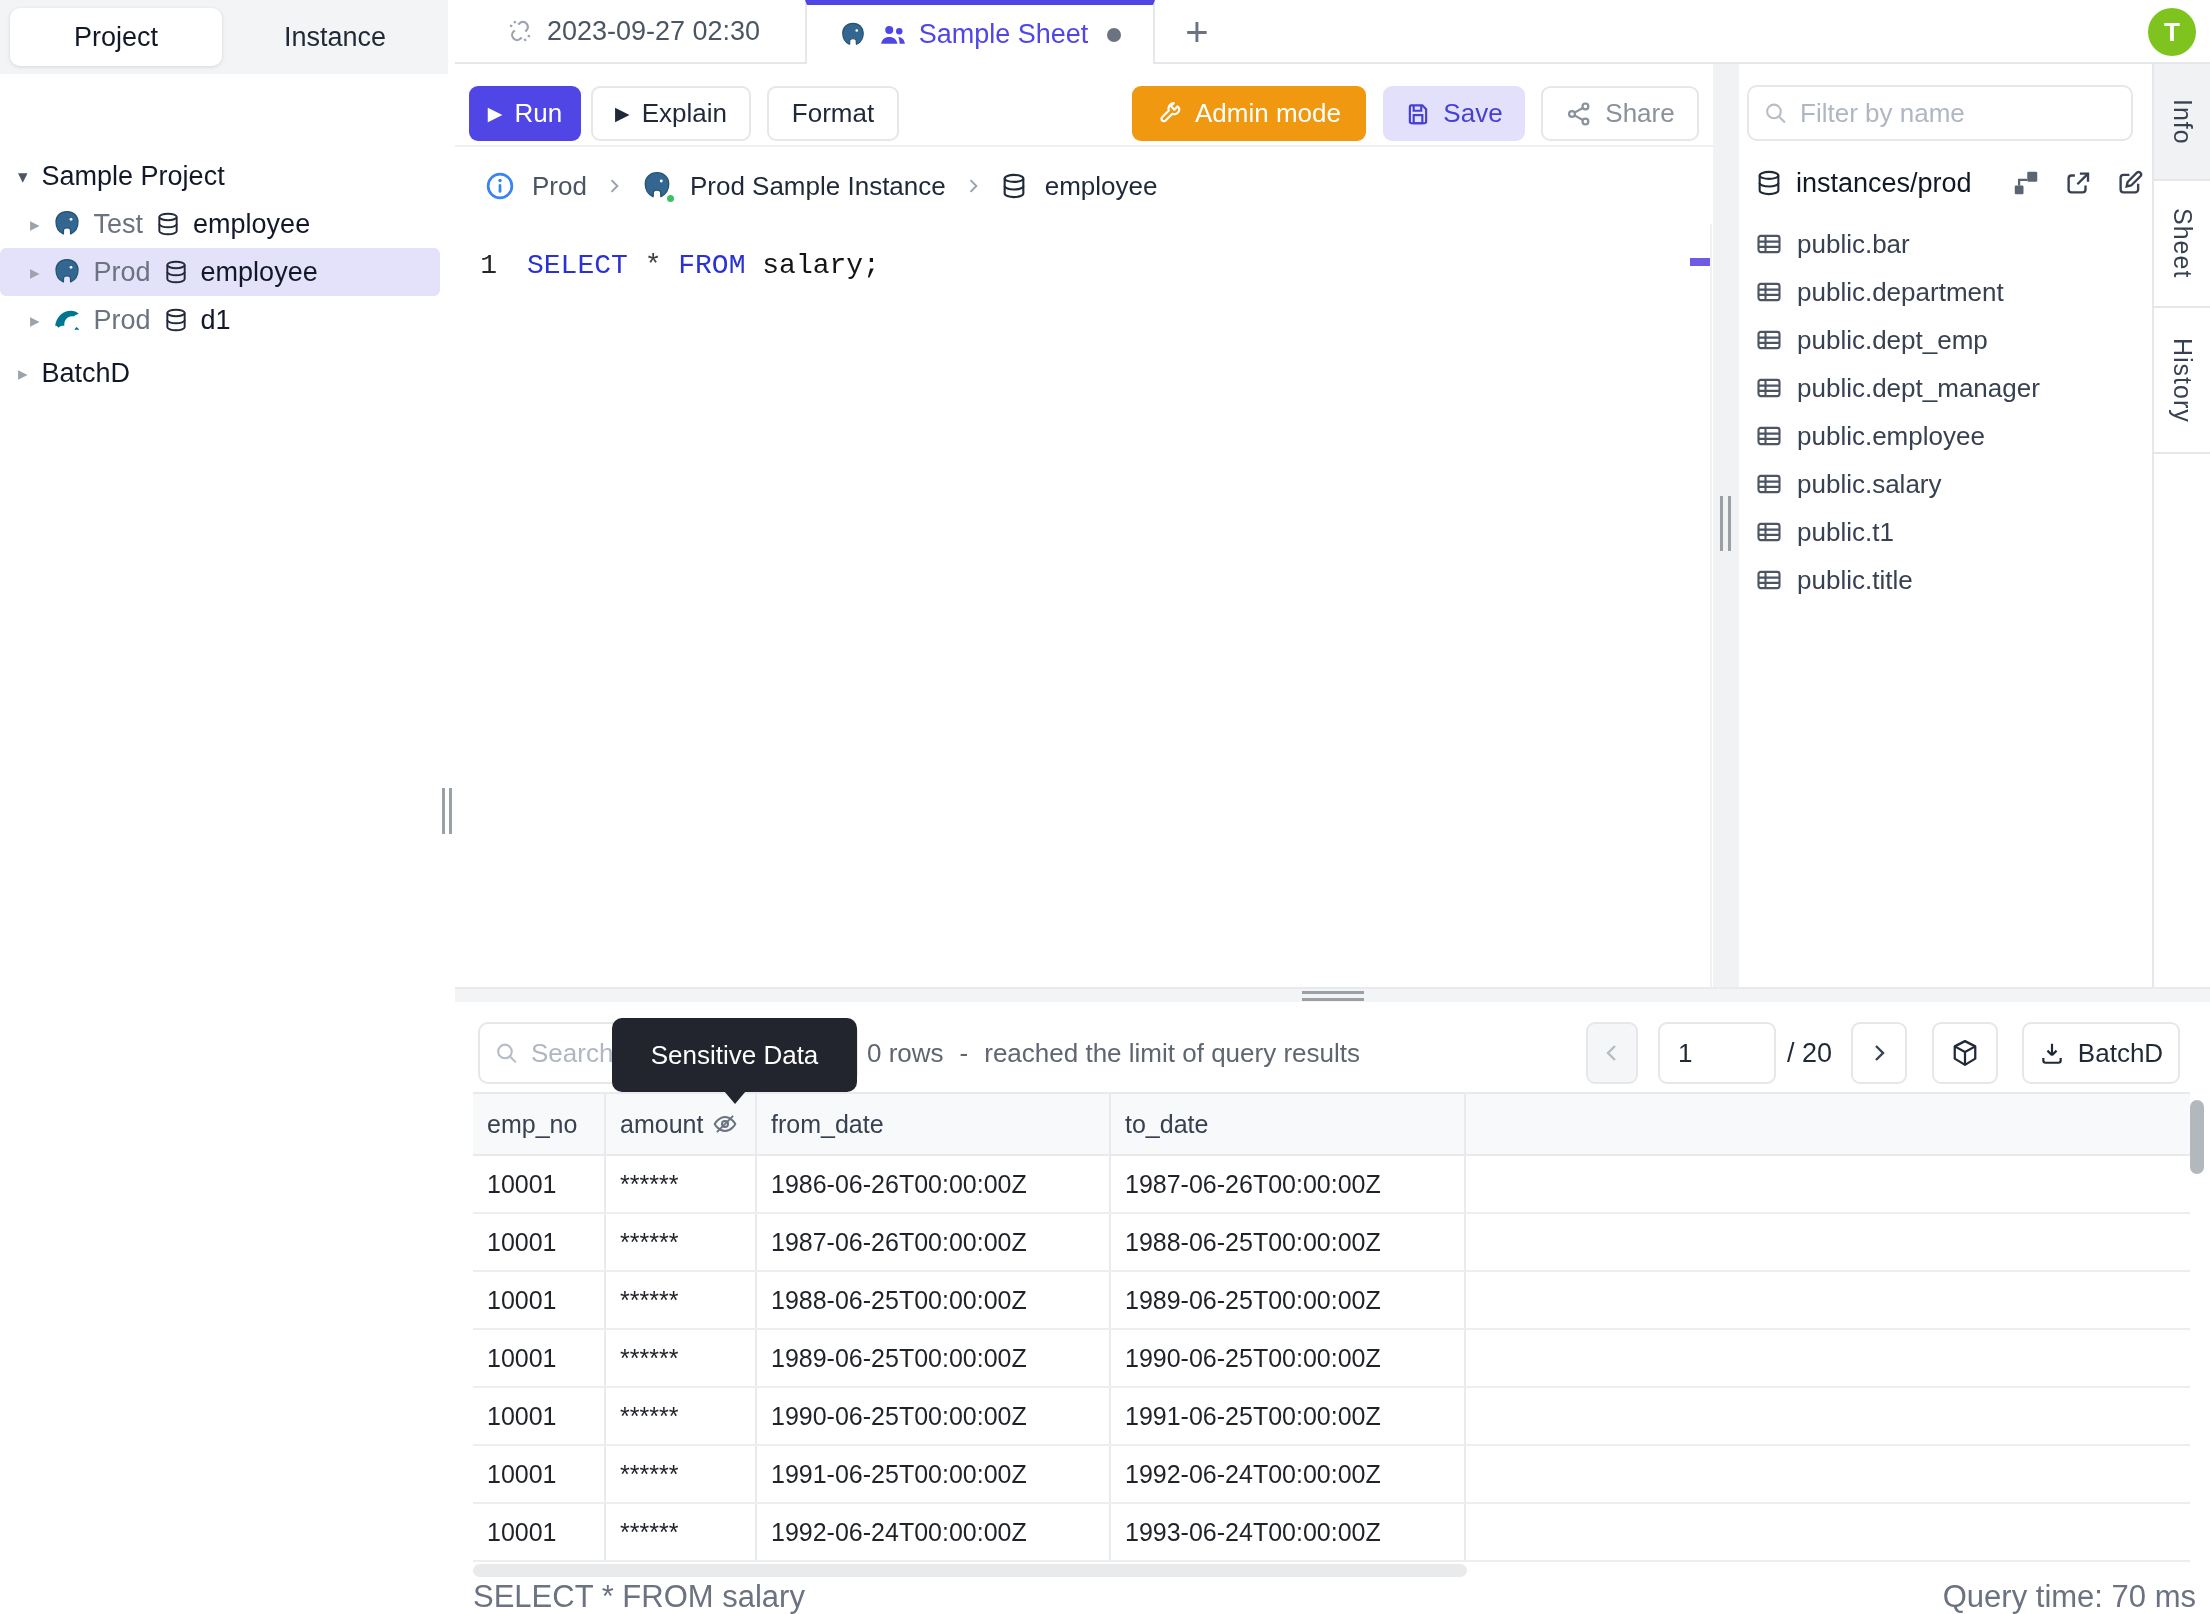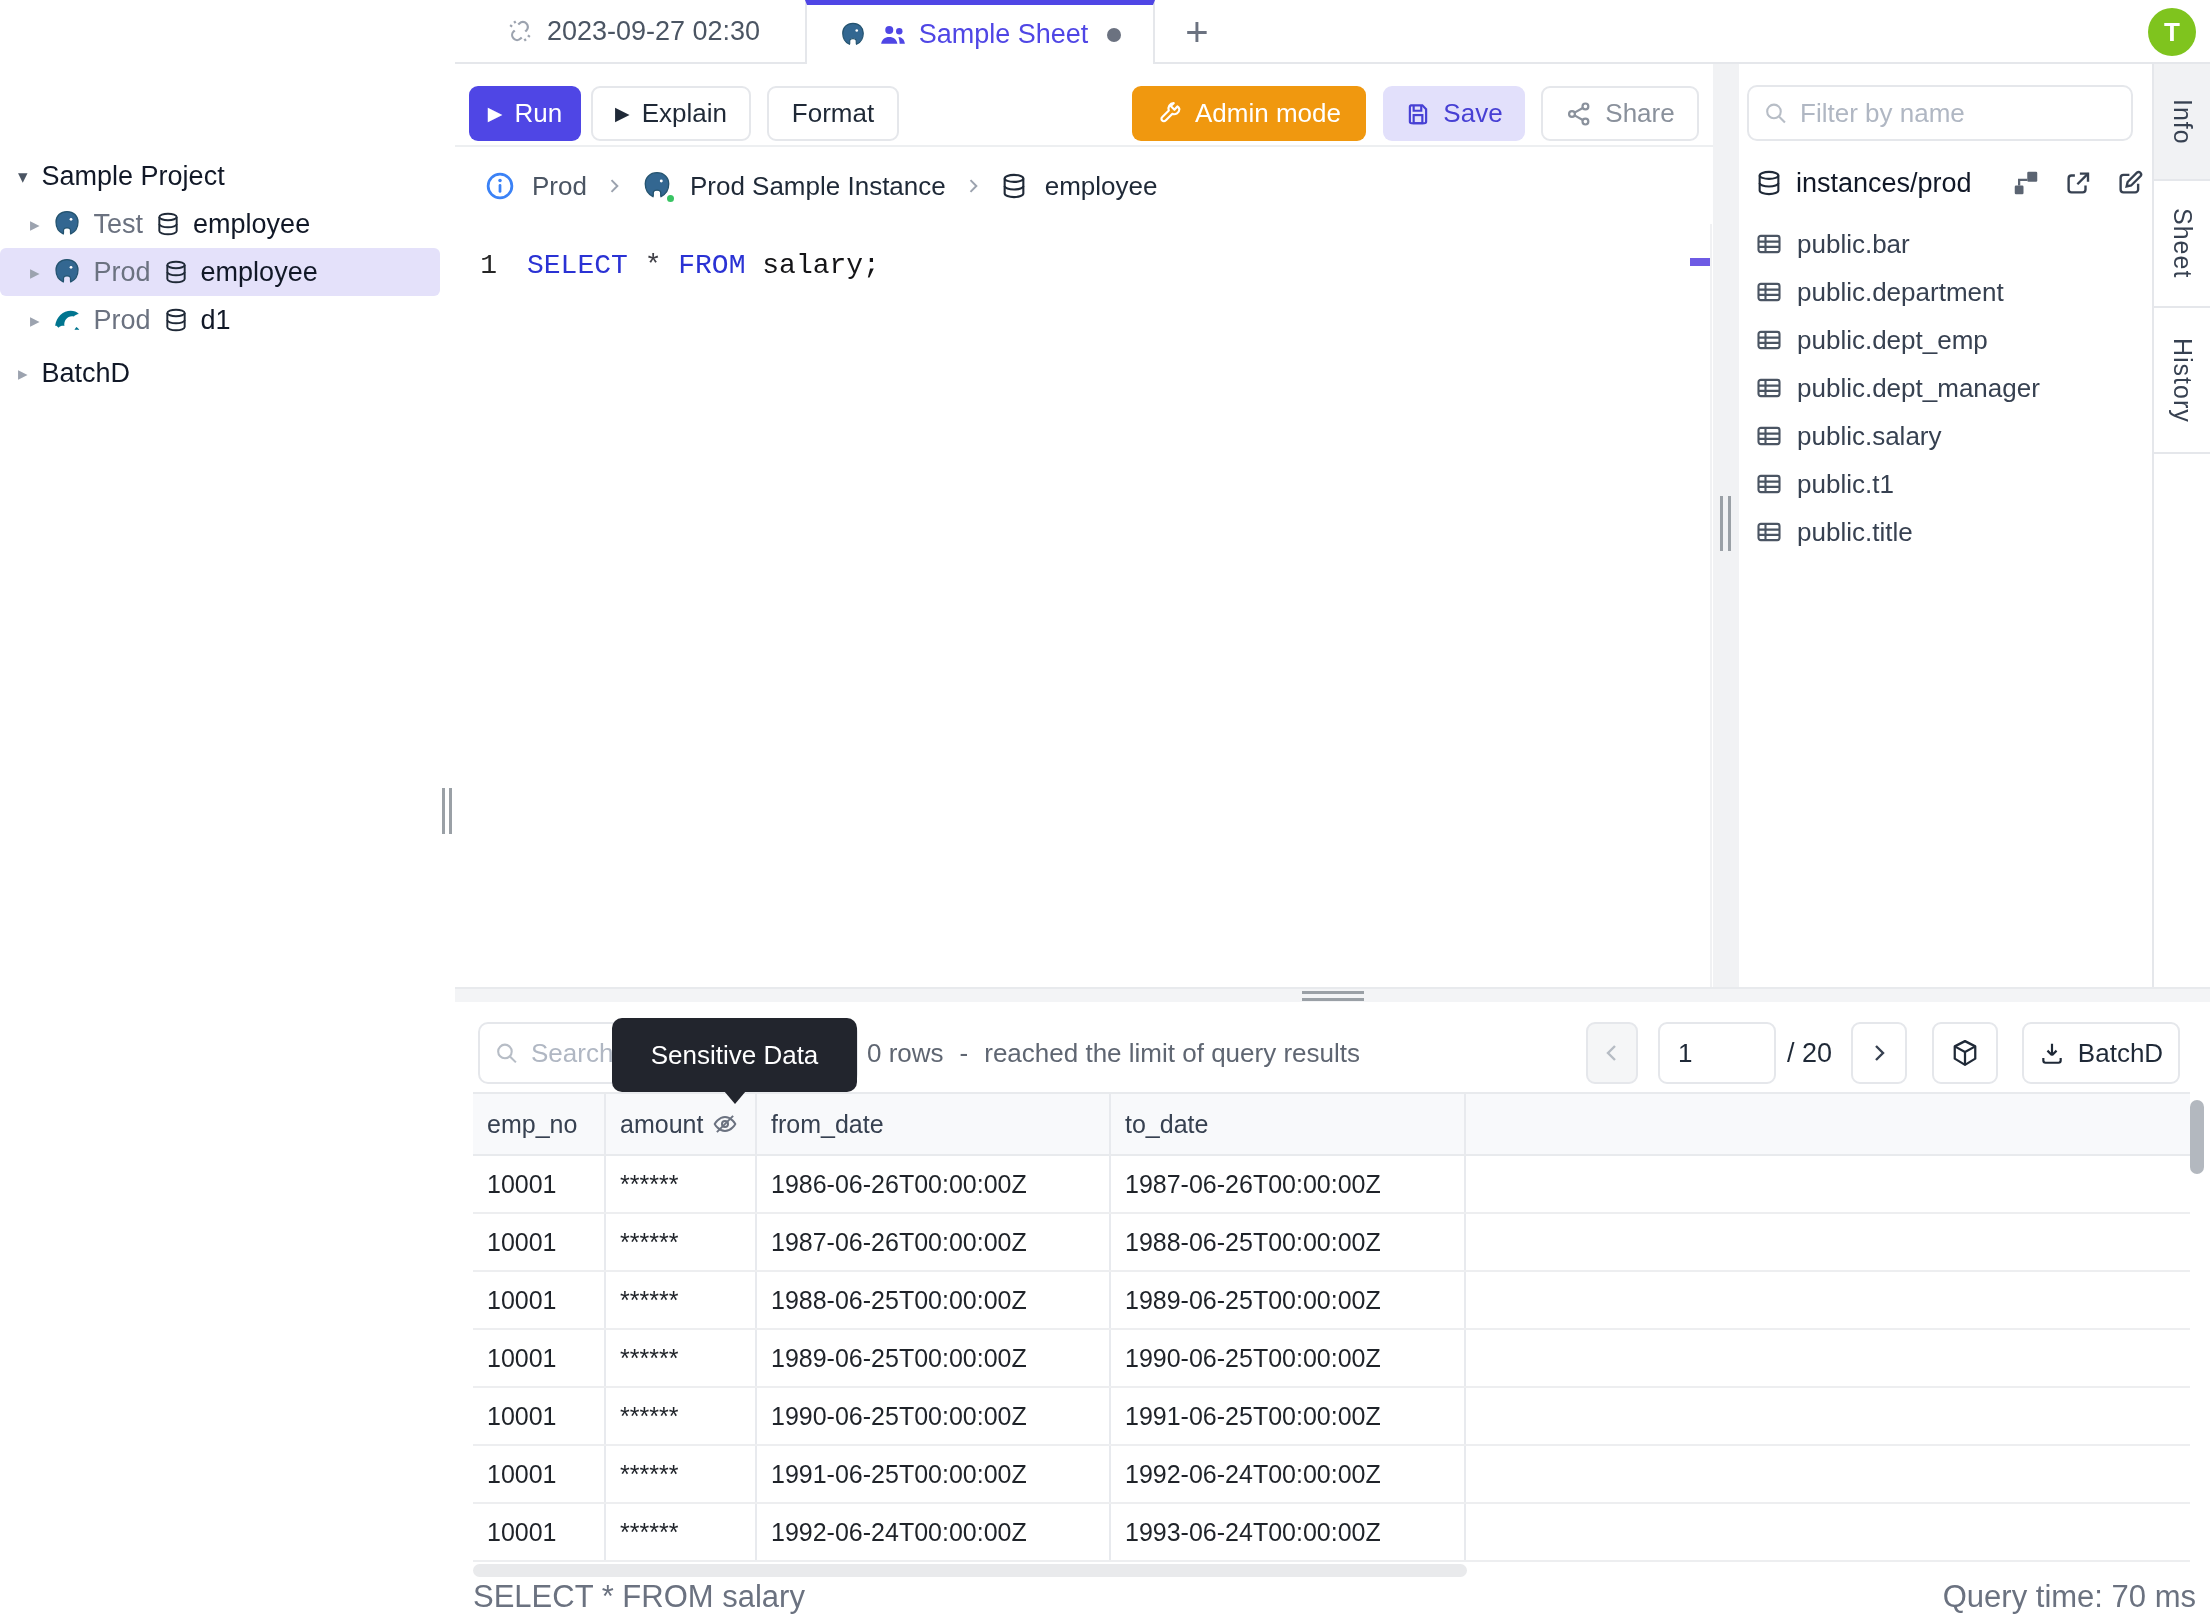--- a/index.html
+++ b/index.html
@@ -132,20 +132,24 @@
              color:#fff; font-size:26px; display:flex; align-items:center; justify-content:center; z-index:50; }
   .tooltip:after { content:""; position:absolute; left:50%; bottom:-12px; margin-left:-11px; border-left:11px solid transparent;
                    border-right:11px solid transparent; border-top:13px solid #22252d; }
 </style>
 </head>
 <body>
 
 <div class="app">
 
   <aside class="sidebar">
+    <div class="seg-strip">
+      <div class="seg-pill">Project</div>
+      <div class="seg-plain">Instance</div>
+    </div>
     <div class="tree">
       <div class="tree-header">
         <span class="caret-down">▾</span>
         <span>Sample Project</span>
       </div>
       <div id="tree-rows">
           <div class="tree-row">
             <span class="caret-right">▸</span>
             <svg width="30" height="30" viewBox="0 0 24 24">
               <path d="M12 2C6.7 2 3.2 5.7 3.2 10.4c0 4.3 2.5 8 5.8 9.6.6-1.3-.2-2.5.4-3.8.4-.8 1-1.1 2.6-1.1s2.2.3 2.6 1.1c.6 1.3-.2 2.5.4 3.8 3.3-1.6 5.8-5.3 5.8-9.6C20.8 5.7 17.3 2 12 2z" fill="#336791" stroke="#24536f"></path>
@@ -367,20 +371,27 @@
             <rect x="3" y="5" width="18" height="14" rx="2"></rect>
             <path d="M3 10h18M3 14.5h18M9 5v14"></path>
           </svg>
           <span>public.dept_manager</span>
         </div>
         <div class="tbl-row">
           <svg width="28" height="28" viewBox="0 0 24 24" fill="none" stroke="#4b5563" stroke-width="1.8">
             <rect x="3" y="5" width="18" height="14" rx="2"></rect>
             <path d="M3 10h18M3 14.5h18M9 5v14"></path>
           </svg>
+          <span>public.employee</span>
+        </div>
+        <div class="tbl-row">
+          <svg width="28" height="28" viewBox="0 0 24 24" fill="none" stroke="#4b5563" stroke-width="1.8">
+            <rect x="3" y="5" width="18" height="14" rx="2"></rect>
+            <path d="M3 10h18M3 14.5h18M9 5v14"></path>
+          </svg>
           <span>public.salary</span>
         </div>
         <div class="tbl-row">
           <svg width="28" height="28" viewBox="0 0 24 24" fill="none" stroke="#4b5563" stroke-width="1.8">
             <rect x="3" y="5" width="18" height="14" rx="2"></rect>
             <path d="M3 10h18M3 14.5h18M9 5v14"></path>
           </svg>
           <span>public.t1</span>
         </div>
         <div class="tbl-row">

